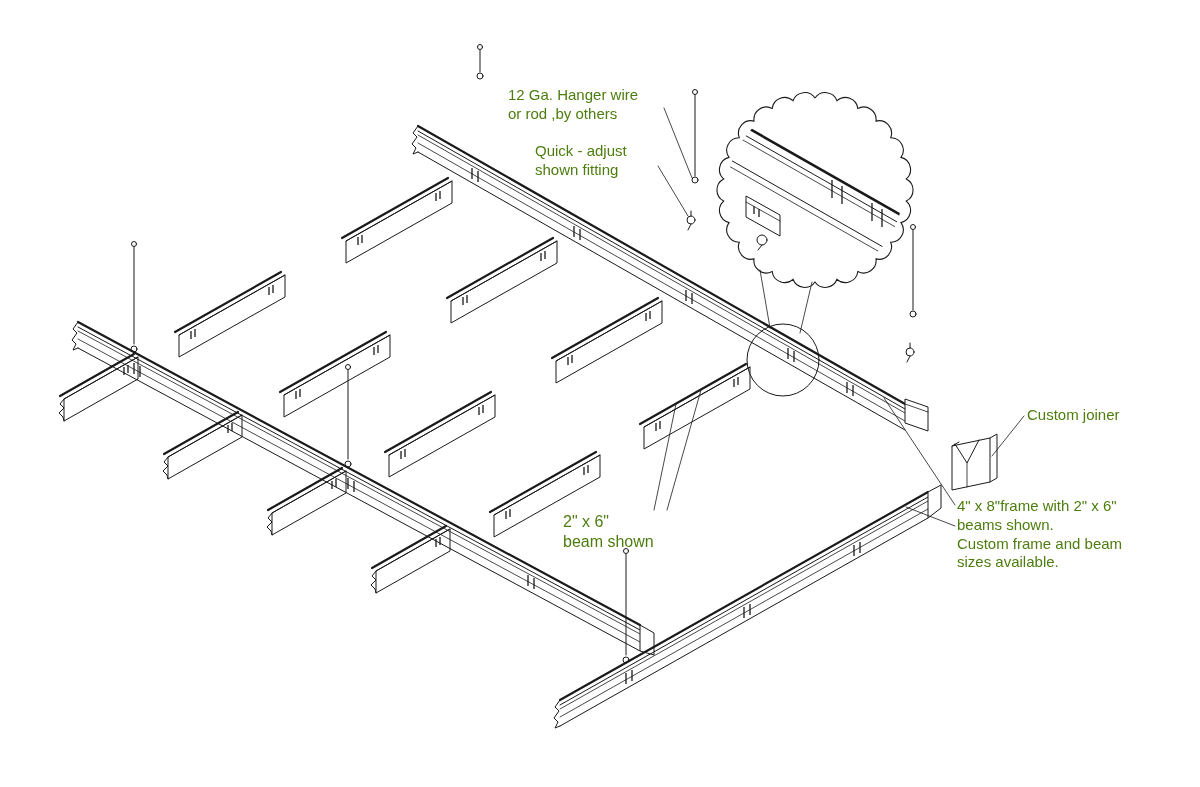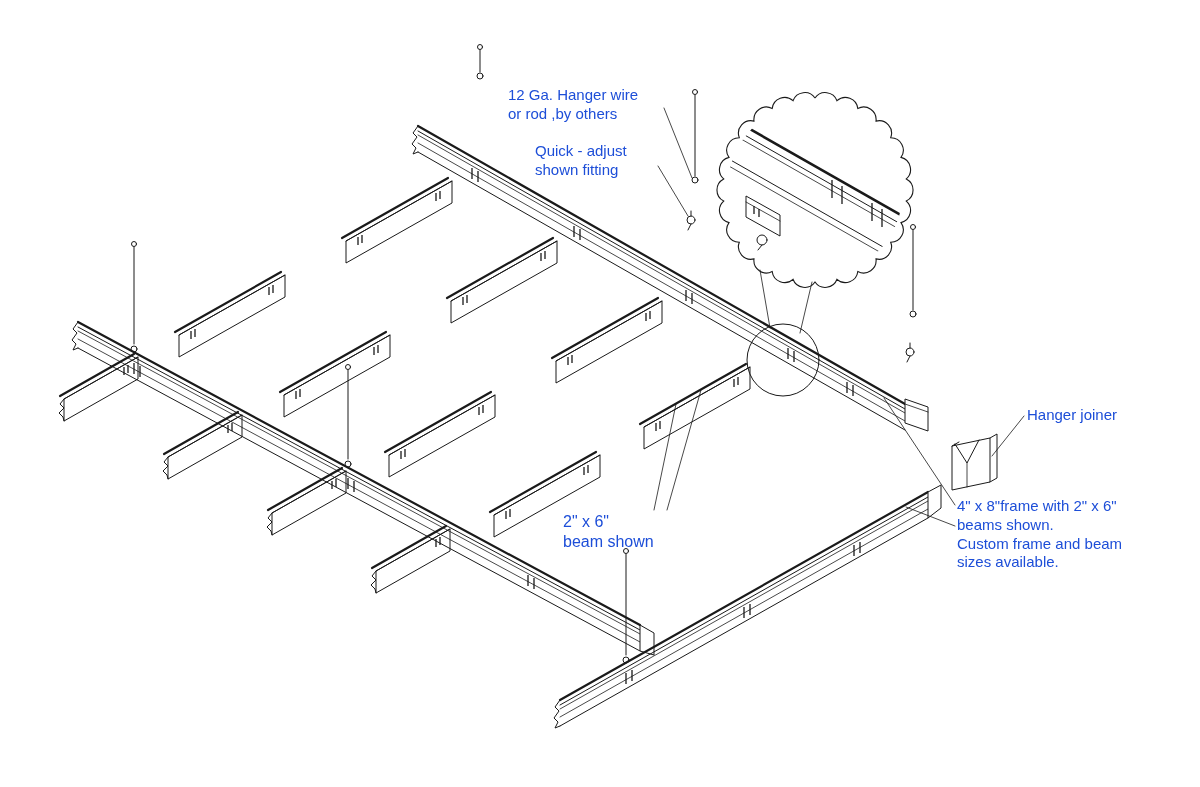--- a/index.html
+++ b/index.html
@@ -5,21 +5,21 @@
   html,body{margin:0;padding:0;background:#fff;}
   .canvas{position:relative;width:1200px;height:787px;background:#fff;overflow:hidden;
           font-family:"Liberation Sans",sans-serif;}
   svg{position:absolute;left:0;top:0;}
   .ln{stroke:#1a1a1a;stroke-width:1;fill:none;stroke-linecap:round;stroke-linejoin:round;}
   .thick{stroke-width:2.2;}
   .thin{stroke-width:0.8;}
   .face{fill:#ffffff;stroke:#1a1a1a;stroke-width:1;stroke-linejoin:round;}
   .dash{stroke:#1a1a1a;stroke-width:1.3;fill:none;stroke-linecap:butt;}
   .cloud{fill:#ffffff;stroke:#1a1a1a;stroke-width:1.1;}
-  .label{position:absolute;font-size:15px;line-height:1.25;color:#1d4ed8;white-space:pre-line;}
+  .label{position:absolute;font-size:15px;line-height:1.25;color:#4d7c0f;white-space:pre-line;}
   .label.big{font-size:16px;}
 </style>
 </head>
 <body>
 
 <div class="canvas">
 
 <svg width="1200" height="787" viewBox="0 0 1200 787">
   <defs>
     <g id="xbeam">
@@ -194,21 +194,21 @@
     <line class="ln thin" x1="667" y1="510" x2="701" y2="390"></line>
     <line class="ln thin" x1="955" y1="505" x2="884" y2="398"></line>
     <line class="ln thin" x1="955" y1="526" x2="906" y2="507"></line>
   </g>
 </svg>
 
 <div class="label" style="left:508px;top:86px;">12 Ga. Hanger wire
 or rod ,by others</div>
 <div class="label" style="left:535px;top:142px;">Quick - adjust
 shown fitting</div>
-<div class="label" style="left:1027px;top:406px;">Hanger joiner</div>
+<div class="label" style="left:1027px;top:406px;">Custom joiner</div>
 <div class="label big" style="left:563px;top:512px;">2" x 6"
 beam shown</div>
 <div class="label" style="left:957px;top:497px;width:235px;">4" x 8"frame with 2" x 6"
 beams shown.
 Custom frame and beam
 sizes available.</div>
 
 </div>
 
 </body></html>

